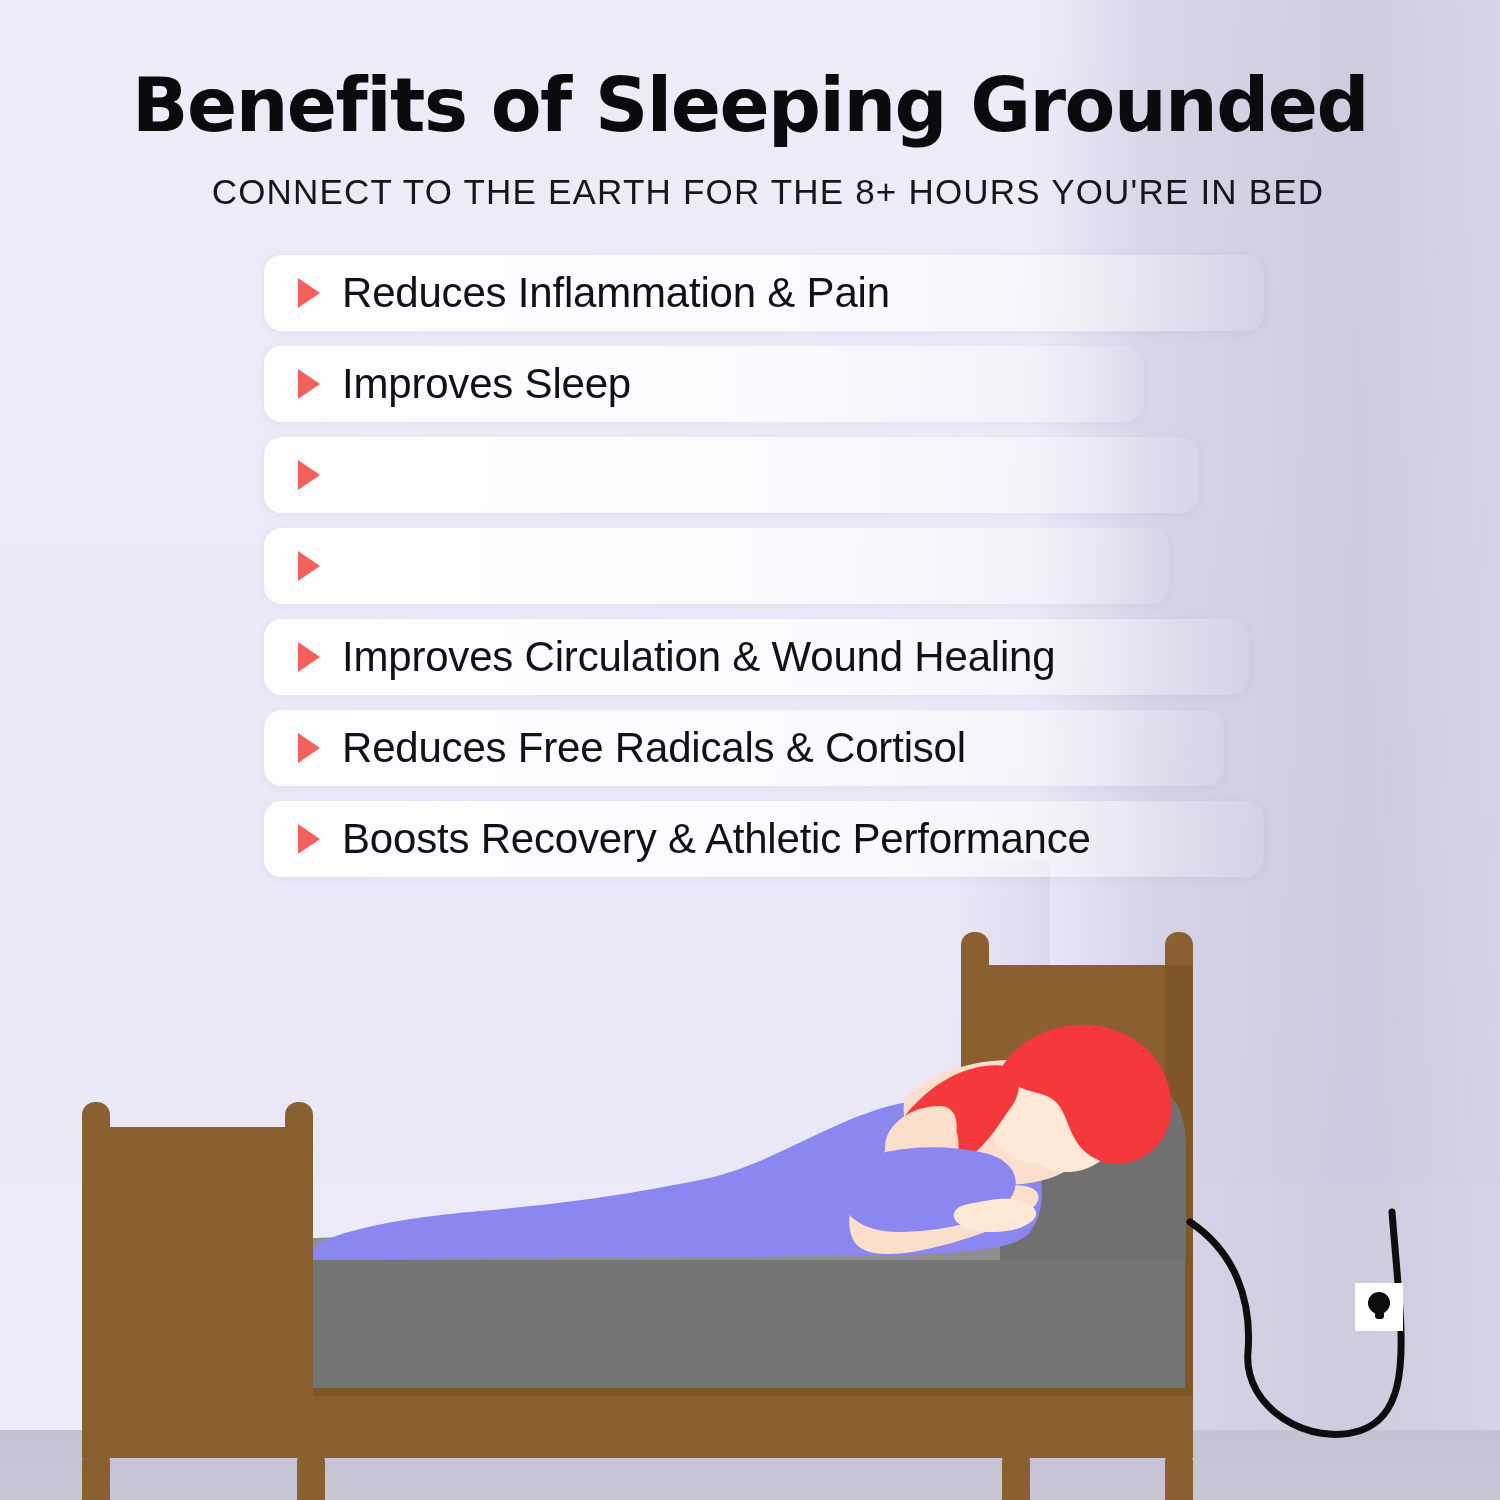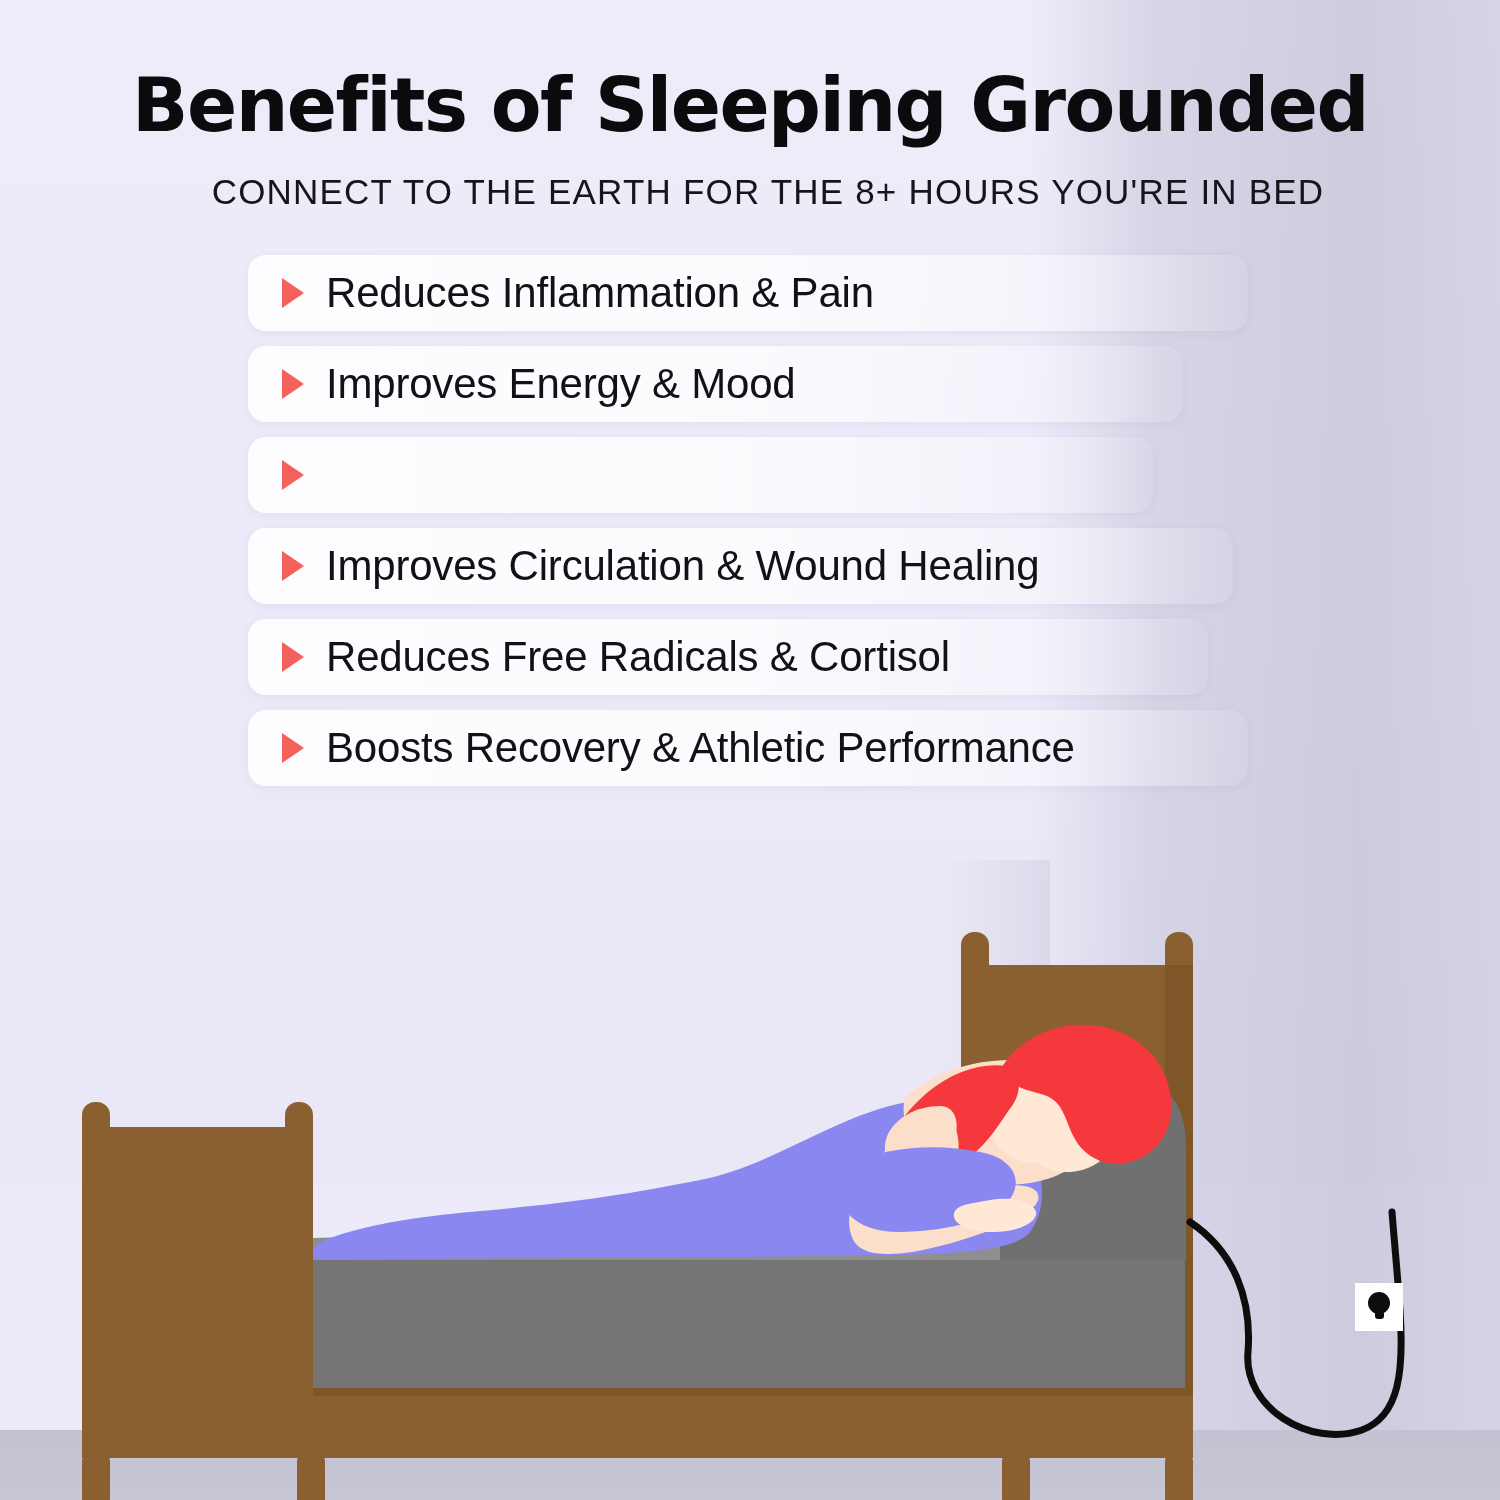--- a/index.html
+++ b/index.html
@@ -54,21 +54,21 @@
     font-weight:300;
     font-size:35px;
     letter-spacing:1.2px;
     color:#15151a;
     margin-top:30px;
     white-space:nowrap;
     padding-left:36px;
   }
 
   
-  .benefits { position:absolute; left:248px; top:255px; width:1010px; }
+  .benefits { position:absolute; left:264px; top:255px; width:1010px; }
   .benefit-row {
     position:relative;
     height:76px;
     margin-bottom:15px;
     display:flex;
     align-items:center;
   }
   .benefit-bg {
     position:absolute; left:0; top:0; height:76px;
     border-radius:18px;
@@ -115,24 +115,30 @@
 
   <div class="benefits" id="benefits-list">
       <div class="benefit-row">
         <div class="benefit-bg" style="width: 1000px;"></div>
         <div class="benefit-inner">
           <span class="bullet"></span>
           <span class="benefit-text">Reduces Inflammation &amp; Pain</span>
         </div>
       </div>
       <div class="benefit-row">
+        <div class="benefit-bg" style="width: 880px;"></div>
+        <div class="benefit-inner">
+          <span class="bullet"></span>
+          <span class="benefit-text">Improves Sleep</span>
+        </div>
+      </div>
+      <div class="benefit-row">
         <div class="benefit-bg" style="width: 935px;"></div>
         <div class="benefit-inner">
           <span class="bullet"></span>
-          <span class="benefit-text">Improves Energy &amp; Mood</span>
         </div>
       </div>
       <div class="benefit-row">
         <div class="benefit-bg" style="width: 905px;"></div>
         <div class="benefit-inner">
           <span class="bullet"></span>
         </div>
       </div>
       <div class="benefit-row">
         <div class="benefit-bg" style="width: 985px;"></div>

